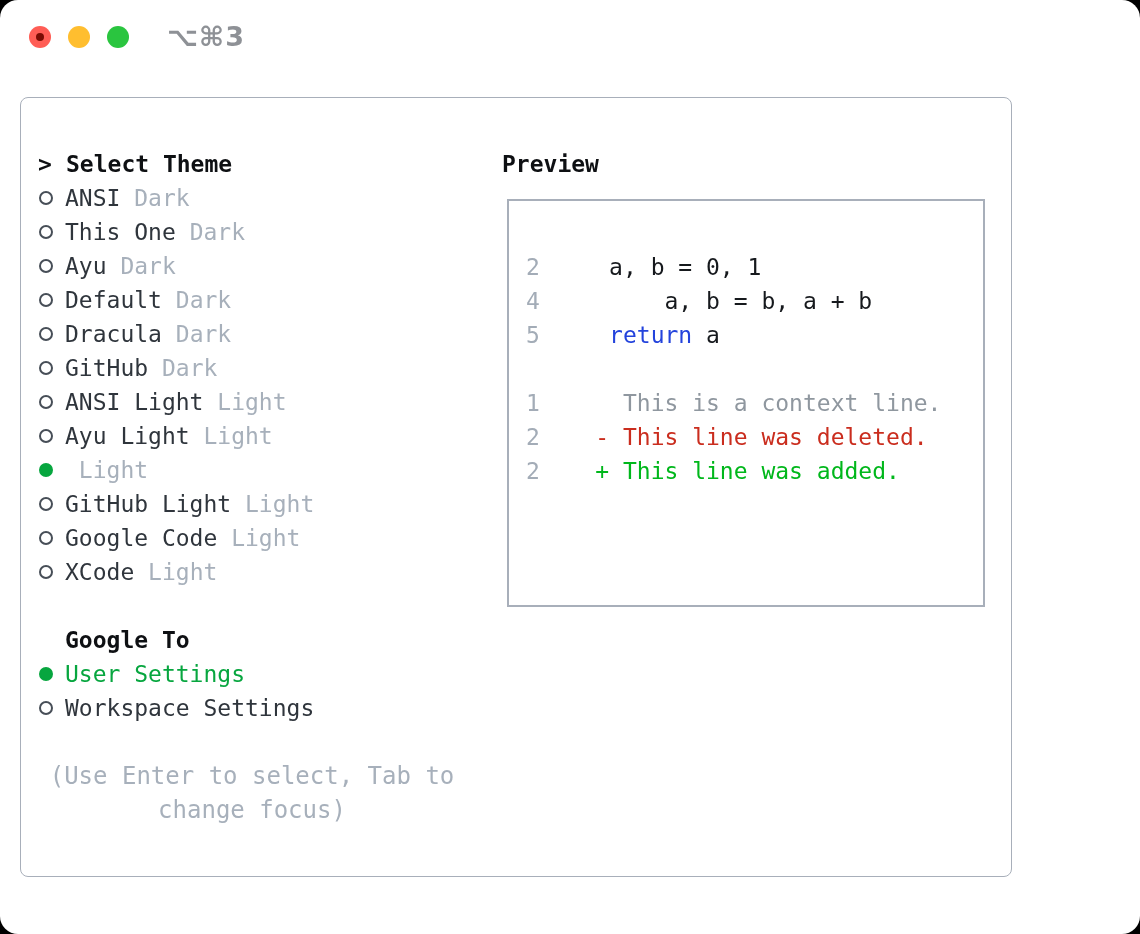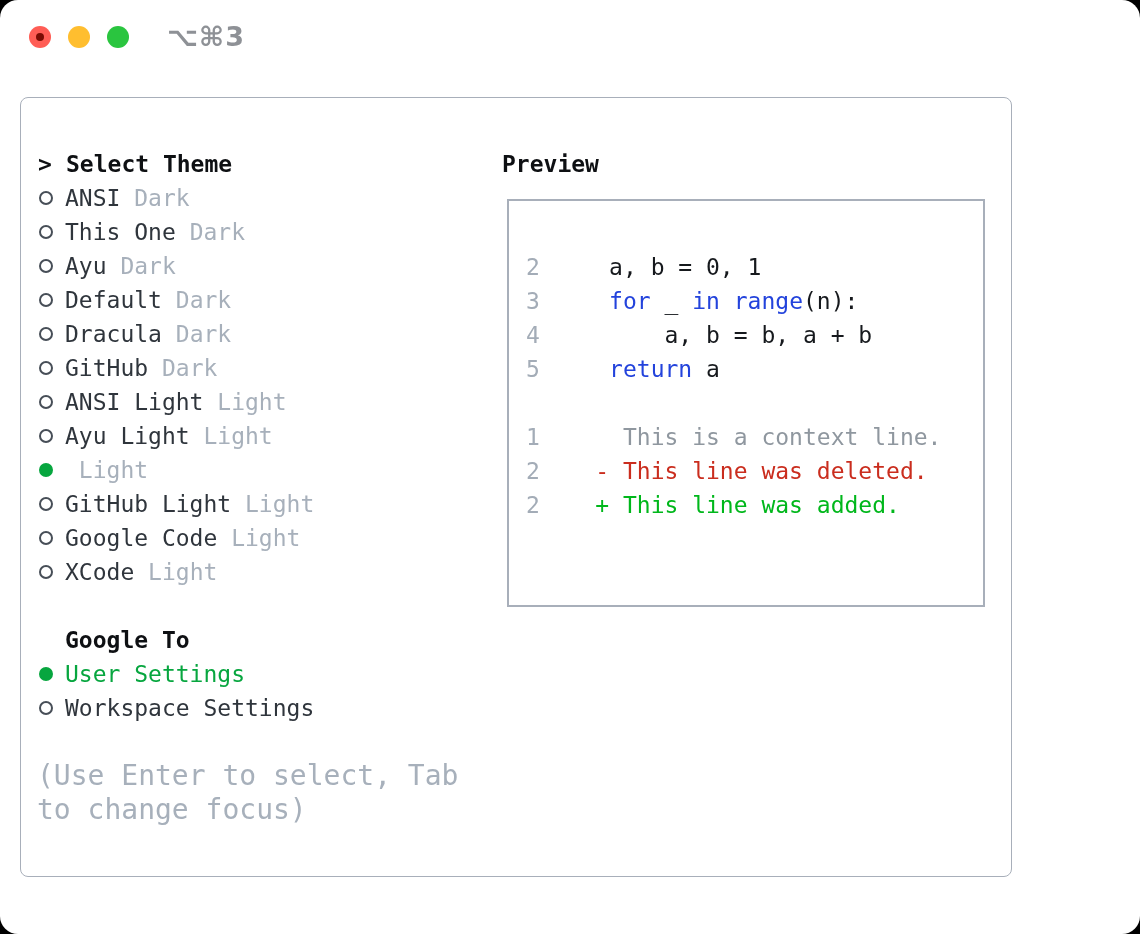--- a/index.html
+++ b/index.html
@@ -51,21 +51,21 @@
   .pointer{color:var(--heading-black);font-weight:700;padding-left:1px;}
   .hdr{font-weight:700;color:var(--heading-black);}
   .apply-hdr{font-weight:600;color:var(--heading-black);}
   .circle{width:14px;height:14px;border:2px solid #474e57;border-radius:50%;margin-left:2px;box-sizing:border-box;}
   .circle.filled{background:var(--selection-green);border-color:var(--selection-green);}
   .name.sel{color:var(--selection-green);}
   .variant{color:var(--muted-gray);}
   .spacer{height:34px;}
   .hint{
     position:absolute;left:16px;top:661px;width:430px;
-    font-size:28px;line-height:34px;color:var(--muted-gray);
+    font-size:24px;line-height:34px;color:var(--muted-gray);text-align:center;
   }
   
   .preview-title{
     position:absolute;left:481px;top:49px;height:34px;line-height:34px;
     font-size:23px;font-weight:700;color:var(--heading-black);
   }
   .preview-box{
     position:absolute;left:486px;top:101px;width:474px;height:404px;
     border:2px solid var(--border-gray);
   }
@@ -124,21 +124,20 @@
           <div class="row"><span class="gutter"><span class="circle"></span></span><span class="name">Workspace Settings</span></div>
         </div>
     </div>
 
     <div class="hint">(Use Enter to select, Tab to change focus)</div>
 
     <div class="preview-title">Preview</div>
     <div class="preview-box">
       <div class="plines" id="preview-lines">
           <div class="pline"><span class="sg-num">2</span><span class="sg-plain">     a, b = 0, 1</span></div>
-          <div class="pline"><span class="sg-num">3</span><span class="sg-plain">     </span><span class="sg-kw">for</span><span class="sg-plain"> _ </span><span class="sg-kw">in</span><span class="sg-plain"> </span><span class="sg-kw">range</span><span class="sg-plain">(n):</span></div>
           <div class="pline"><span class="sg-num">4</span><span class="sg-plain">         a, b = b, a + b</span></div>
           <div class="pline"><span class="sg-num">5</span><span class="sg-plain">     </span><span class="sg-kw">return</span><span class="sg-plain"> a</span></div>
           <div class="pline"></div>
           <div class="pline"><span class="sg-num">1</span><span class="sg-ctx">      This is a context line.</span></div>
           <div class="pline"><span class="sg-num">2</span><span class="sg-del">    - This line was deleted.</span></div>
           <div class="pline"><span class="sg-num">2</span><span class="sg-add">    + This line was added.</span></div>
         </div>
     </div>
 
   </div>

